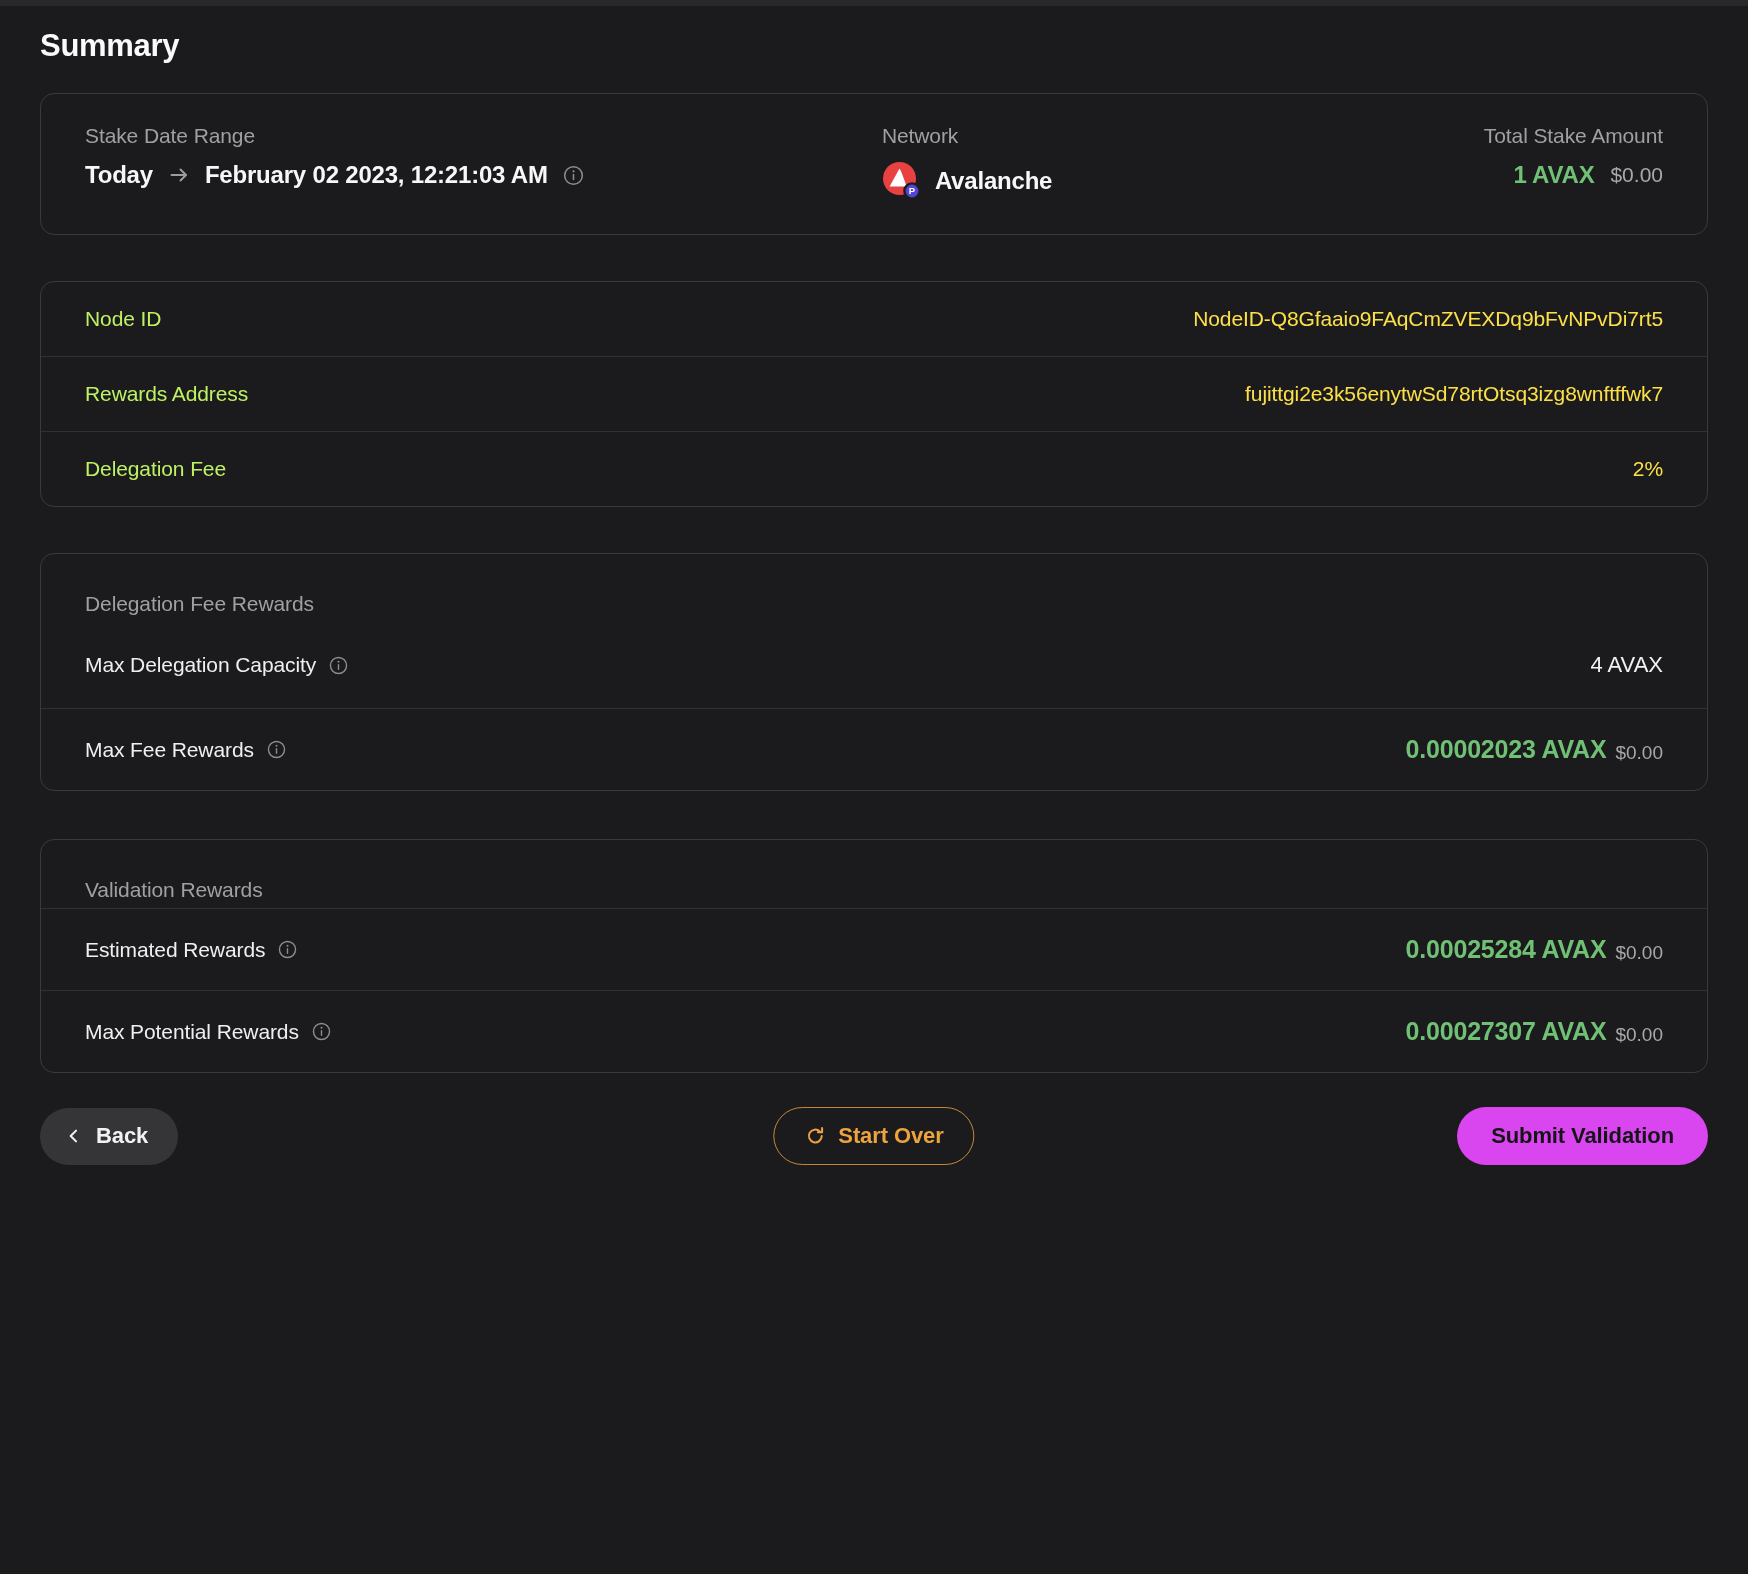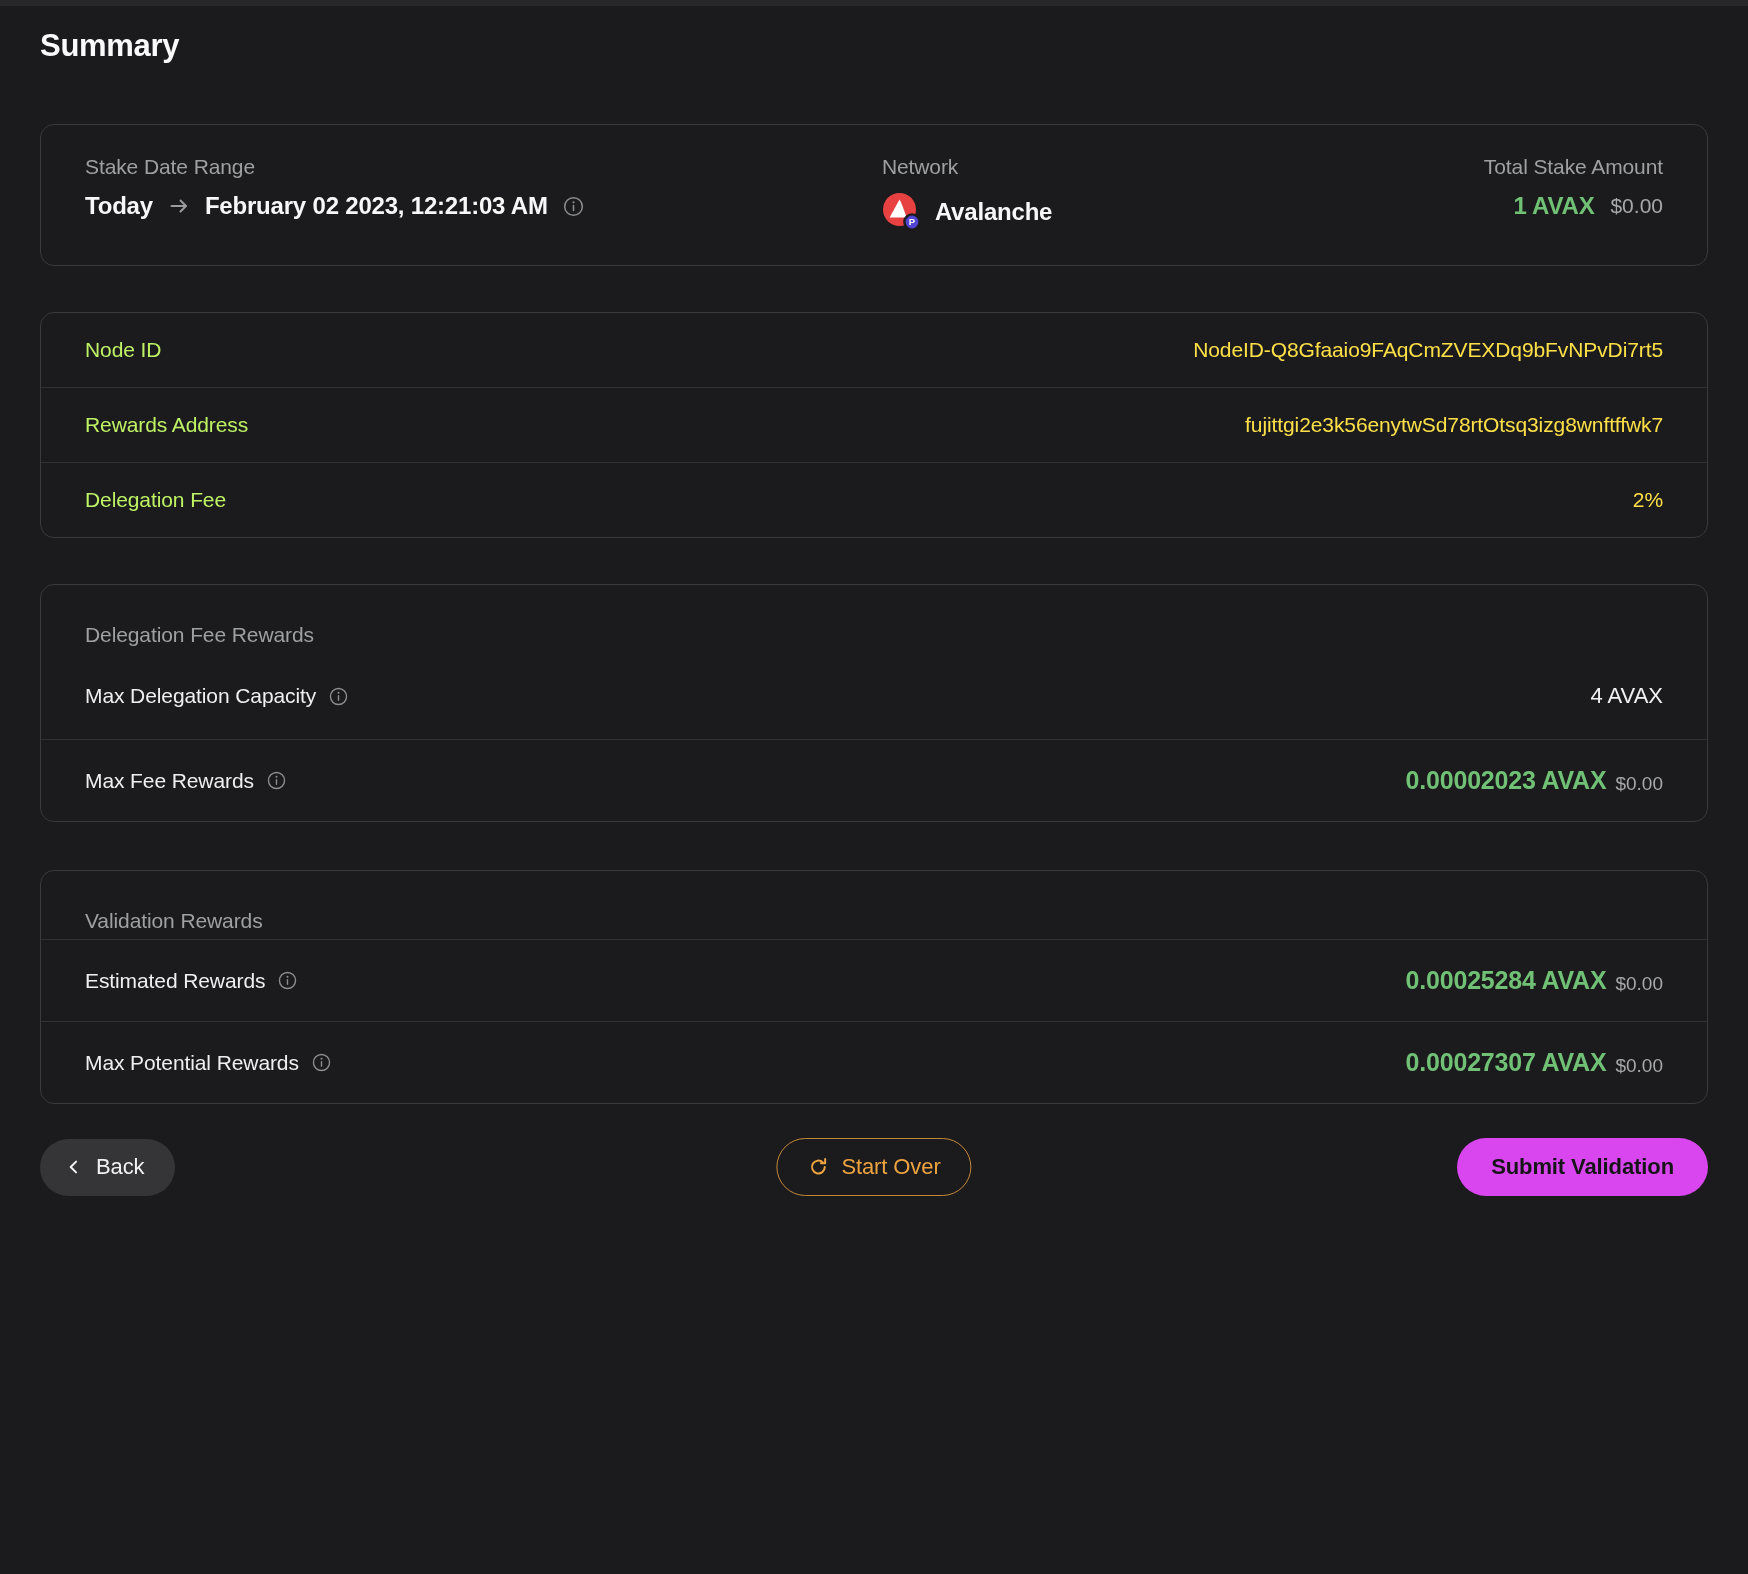--- a/index.html
+++ b/index.html
@@ -19,21 +19,21 @@
   body{font-family:"Liberation Sans","DejaVu Sans",sans-serif;color:var(--txt);}
   .page{width:1748px;height:1228px;background:var(--bg);overflow:hidden;position:relative;}
   .top-strip{height:6px;width:100%;background:#28282B;}
   .content{padding:0 40px;}
 
   .page-title{margin-top:22px;font-size:31px;font-weight:700;letter-spacing:-.3px;color:#FAFAFB;}
 
   .card{border:1px solid var(--card-border);border-radius:14px;background:var(--bg);}
 
   
-  .summary-card{margin-top:60px;display:flex;align-items:flex-start;padding:30px 44px 34px;}
+  .summary-card{margin-top:29px;display:flex;align-items:flex-start;padding:30px 44px 34px;}
   .sum-col-left{flex:0 0 50.5%;}
   .sum-col-mid{flex:1;}
   .sum-col-right{flex:0 0 auto;text-align:right;margin-left:auto;}
   .field-label{font-size:21px;color:var(--txt-dim);letter-spacing:-.1px;}
   .field-value-row{margin-top:13px;display:flex;align-items:center;gap:14px;}
   .sum-col-right .field-value-row{justify-content:flex-end;gap:16px;}
   .big-value{font-size:24px;font-weight:700;letter-spacing:-.2px;color:#F7F7F8;white-space:nowrap;}
   .usd-inline{font-size:21px;color:var(--txt-sub);font-weight:400;}
   .green{color:var(--accent-green);}
   .icon{display:inline-flex;align-items:center;justify-content:center;flex:0 0 auto;}
@@ -54,21 +54,21 @@
   .s-row.bordered{border-top:1px solid var(--divider);}
   .s-label-wrap{display:flex;align-items:center;gap:12px;}
   .s-label{font-size:21px;font-weight:500;color:#EFEFF1;letter-spacing:-.1px;}
   .s-plain-value{font-size:22px;font-weight:400;color:#F2F2F3;}
   .value-stack{text-align:right;display:flex;flex-direction:row;gap:9px;align-items:flex-end;}
   .stack-main{font-size:25px;font-weight:700;letter-spacing:-.2px;color:var(--accent-green);}
   .stack-sub{font-size:19px;color:var(--txt-sub);}
 
   
   .actions{margin-top:34px;display:flex;align-items:center;position:relative;}
-  .btn{display:inline-flex;align-items:center;gap:12px;border-radius:999px;font-size:22px;font-weight:400;letter-spacing:-.1px;cursor:pointer;border:none;font-family:inherit;}
+  .btn{display:inline-flex;align-items:center;gap:12px;border-radius:999px;font-size:22px;font-weight:700;letter-spacing:-.1px;cursor:pointer;border:none;font-family:inherit;}
   .btn-back{height:57px;padding:0 30px 0 24px;background:#353538;color:#F2F2F3;}
   .btn-start-over{height:58px;padding:0 30px;background:transparent;border:1.5px solid rgba(237,163,63,.8);color:var(--accent-orange);position:absolute;left:50%;transform:translateX(-50%);}
   .btn-submit{height:58px;padding:0 34px;background:#d946ef;color:#151517;font-weight:700;margin-left:auto;}
 </style>
 </head>
 <body>
 
 <div class="page">
   <div class="top-strip"></div>
   <div class="content">

